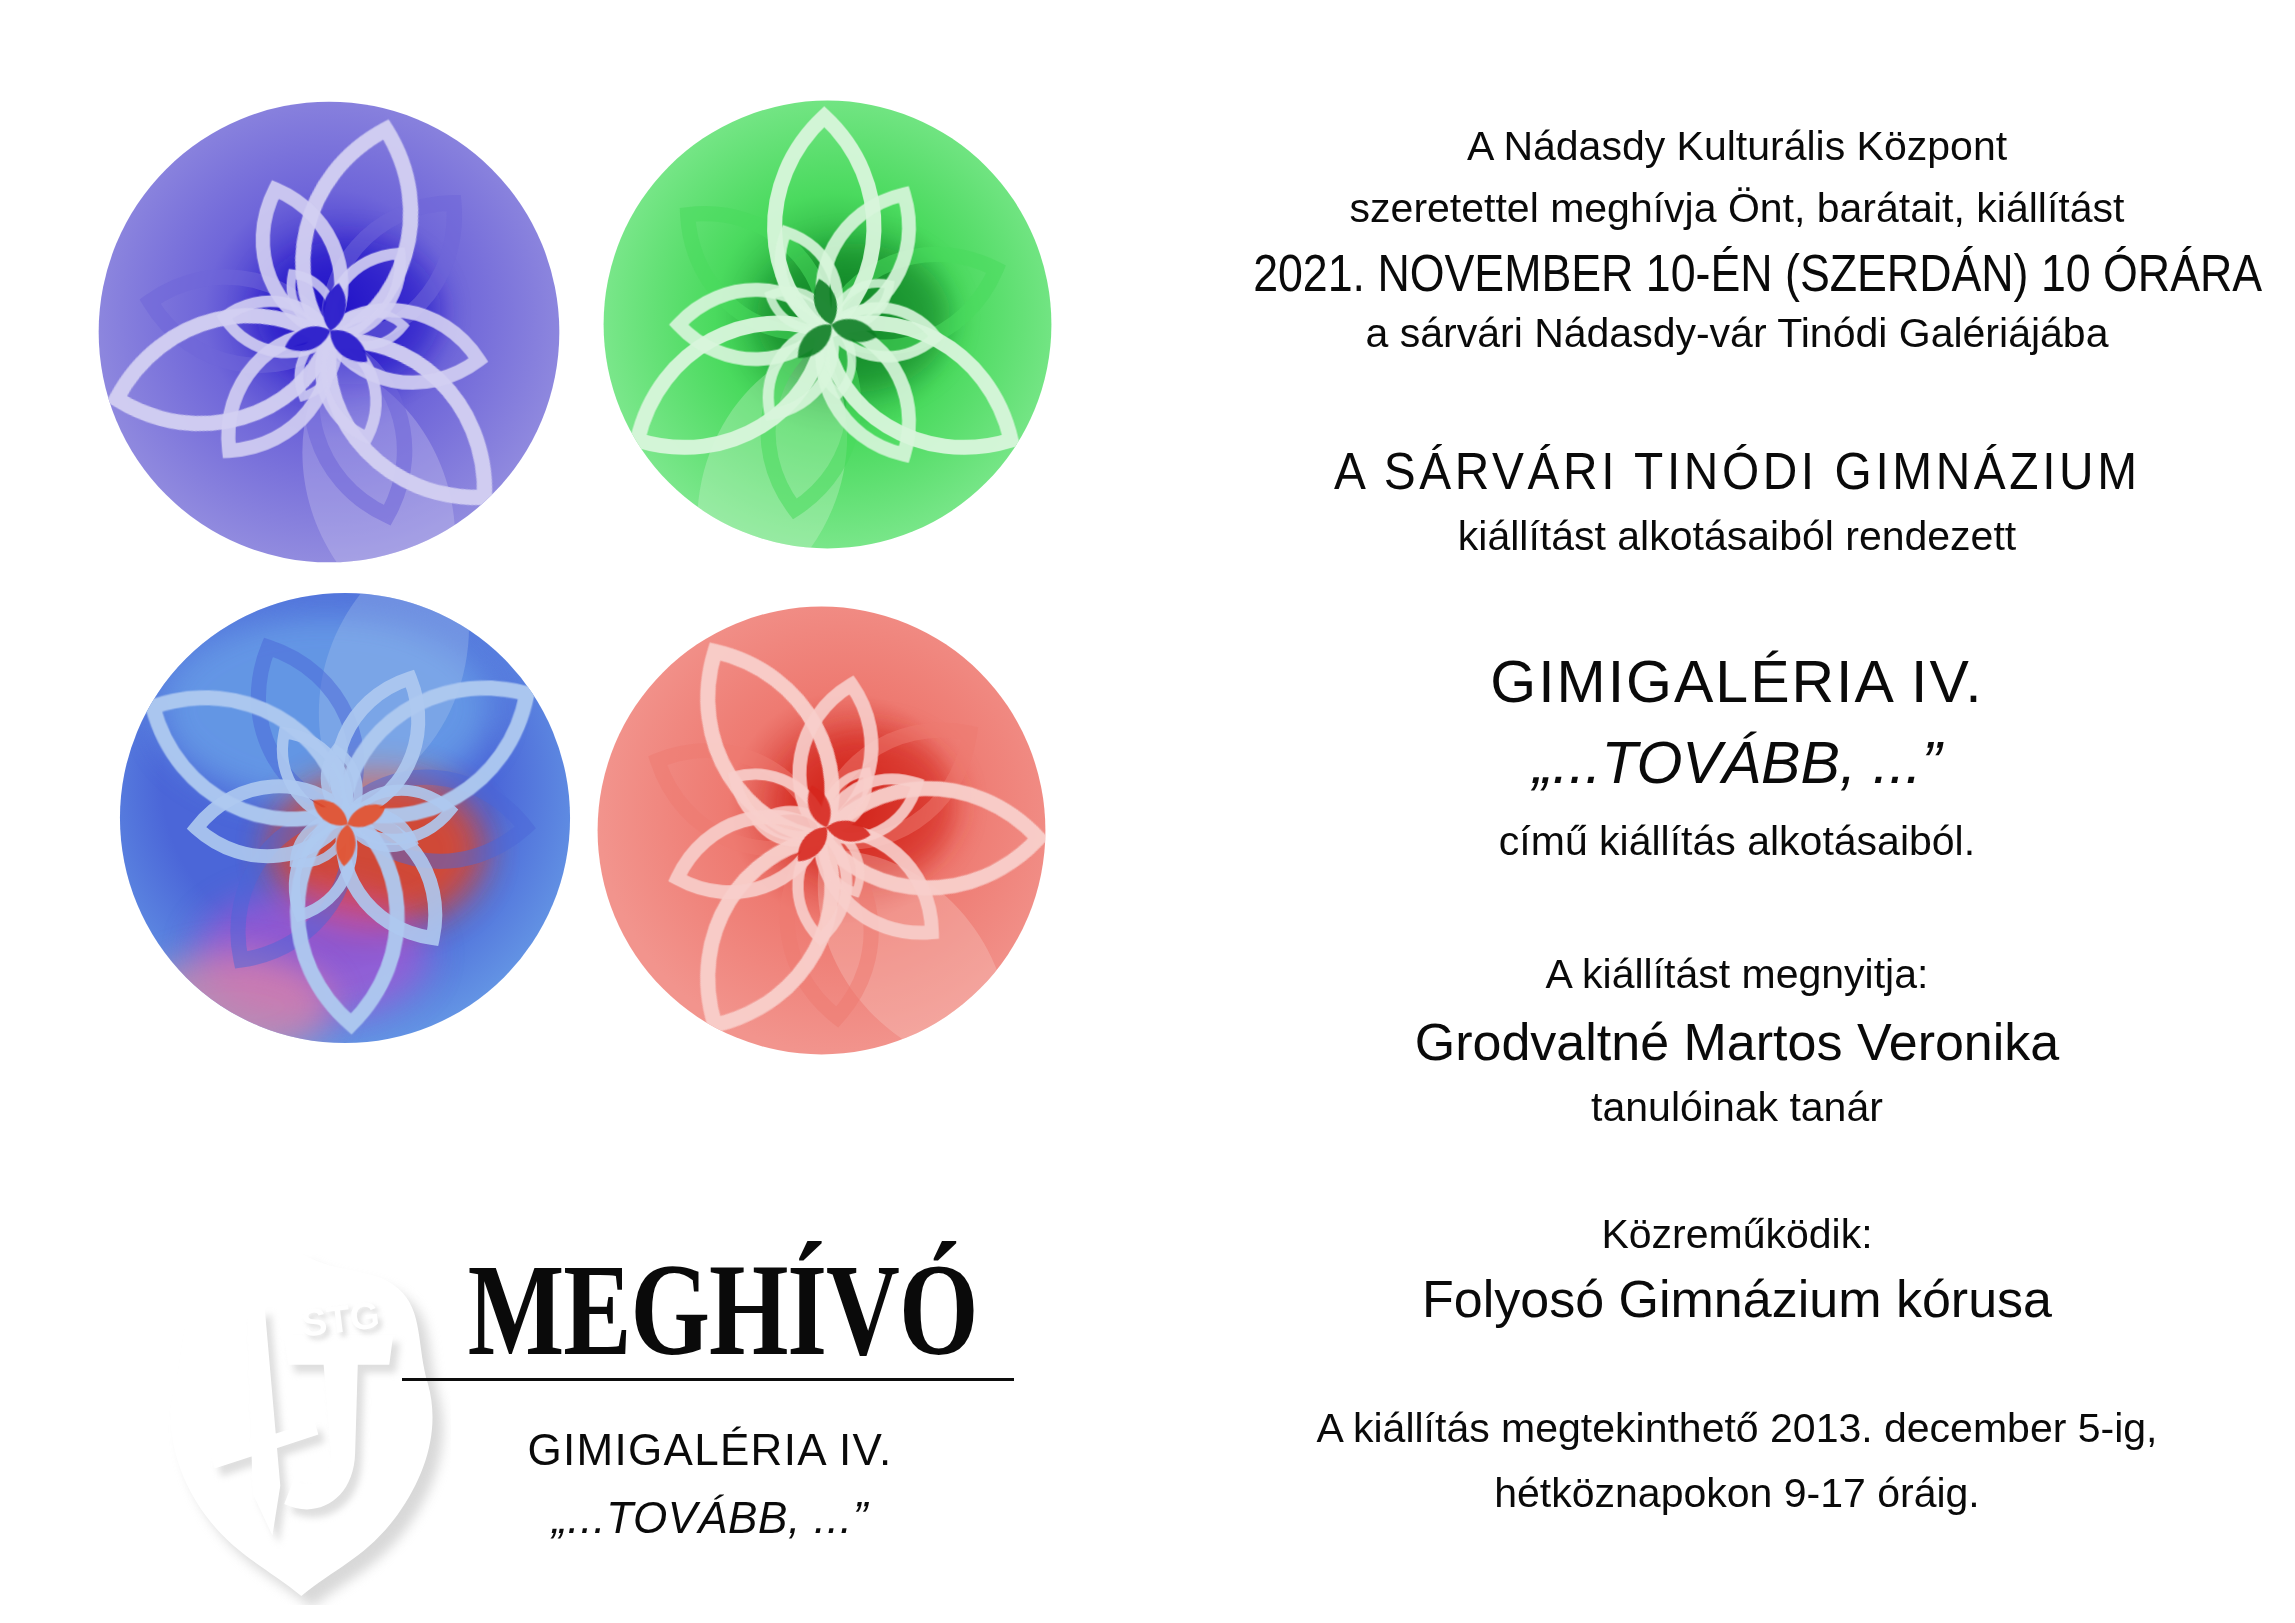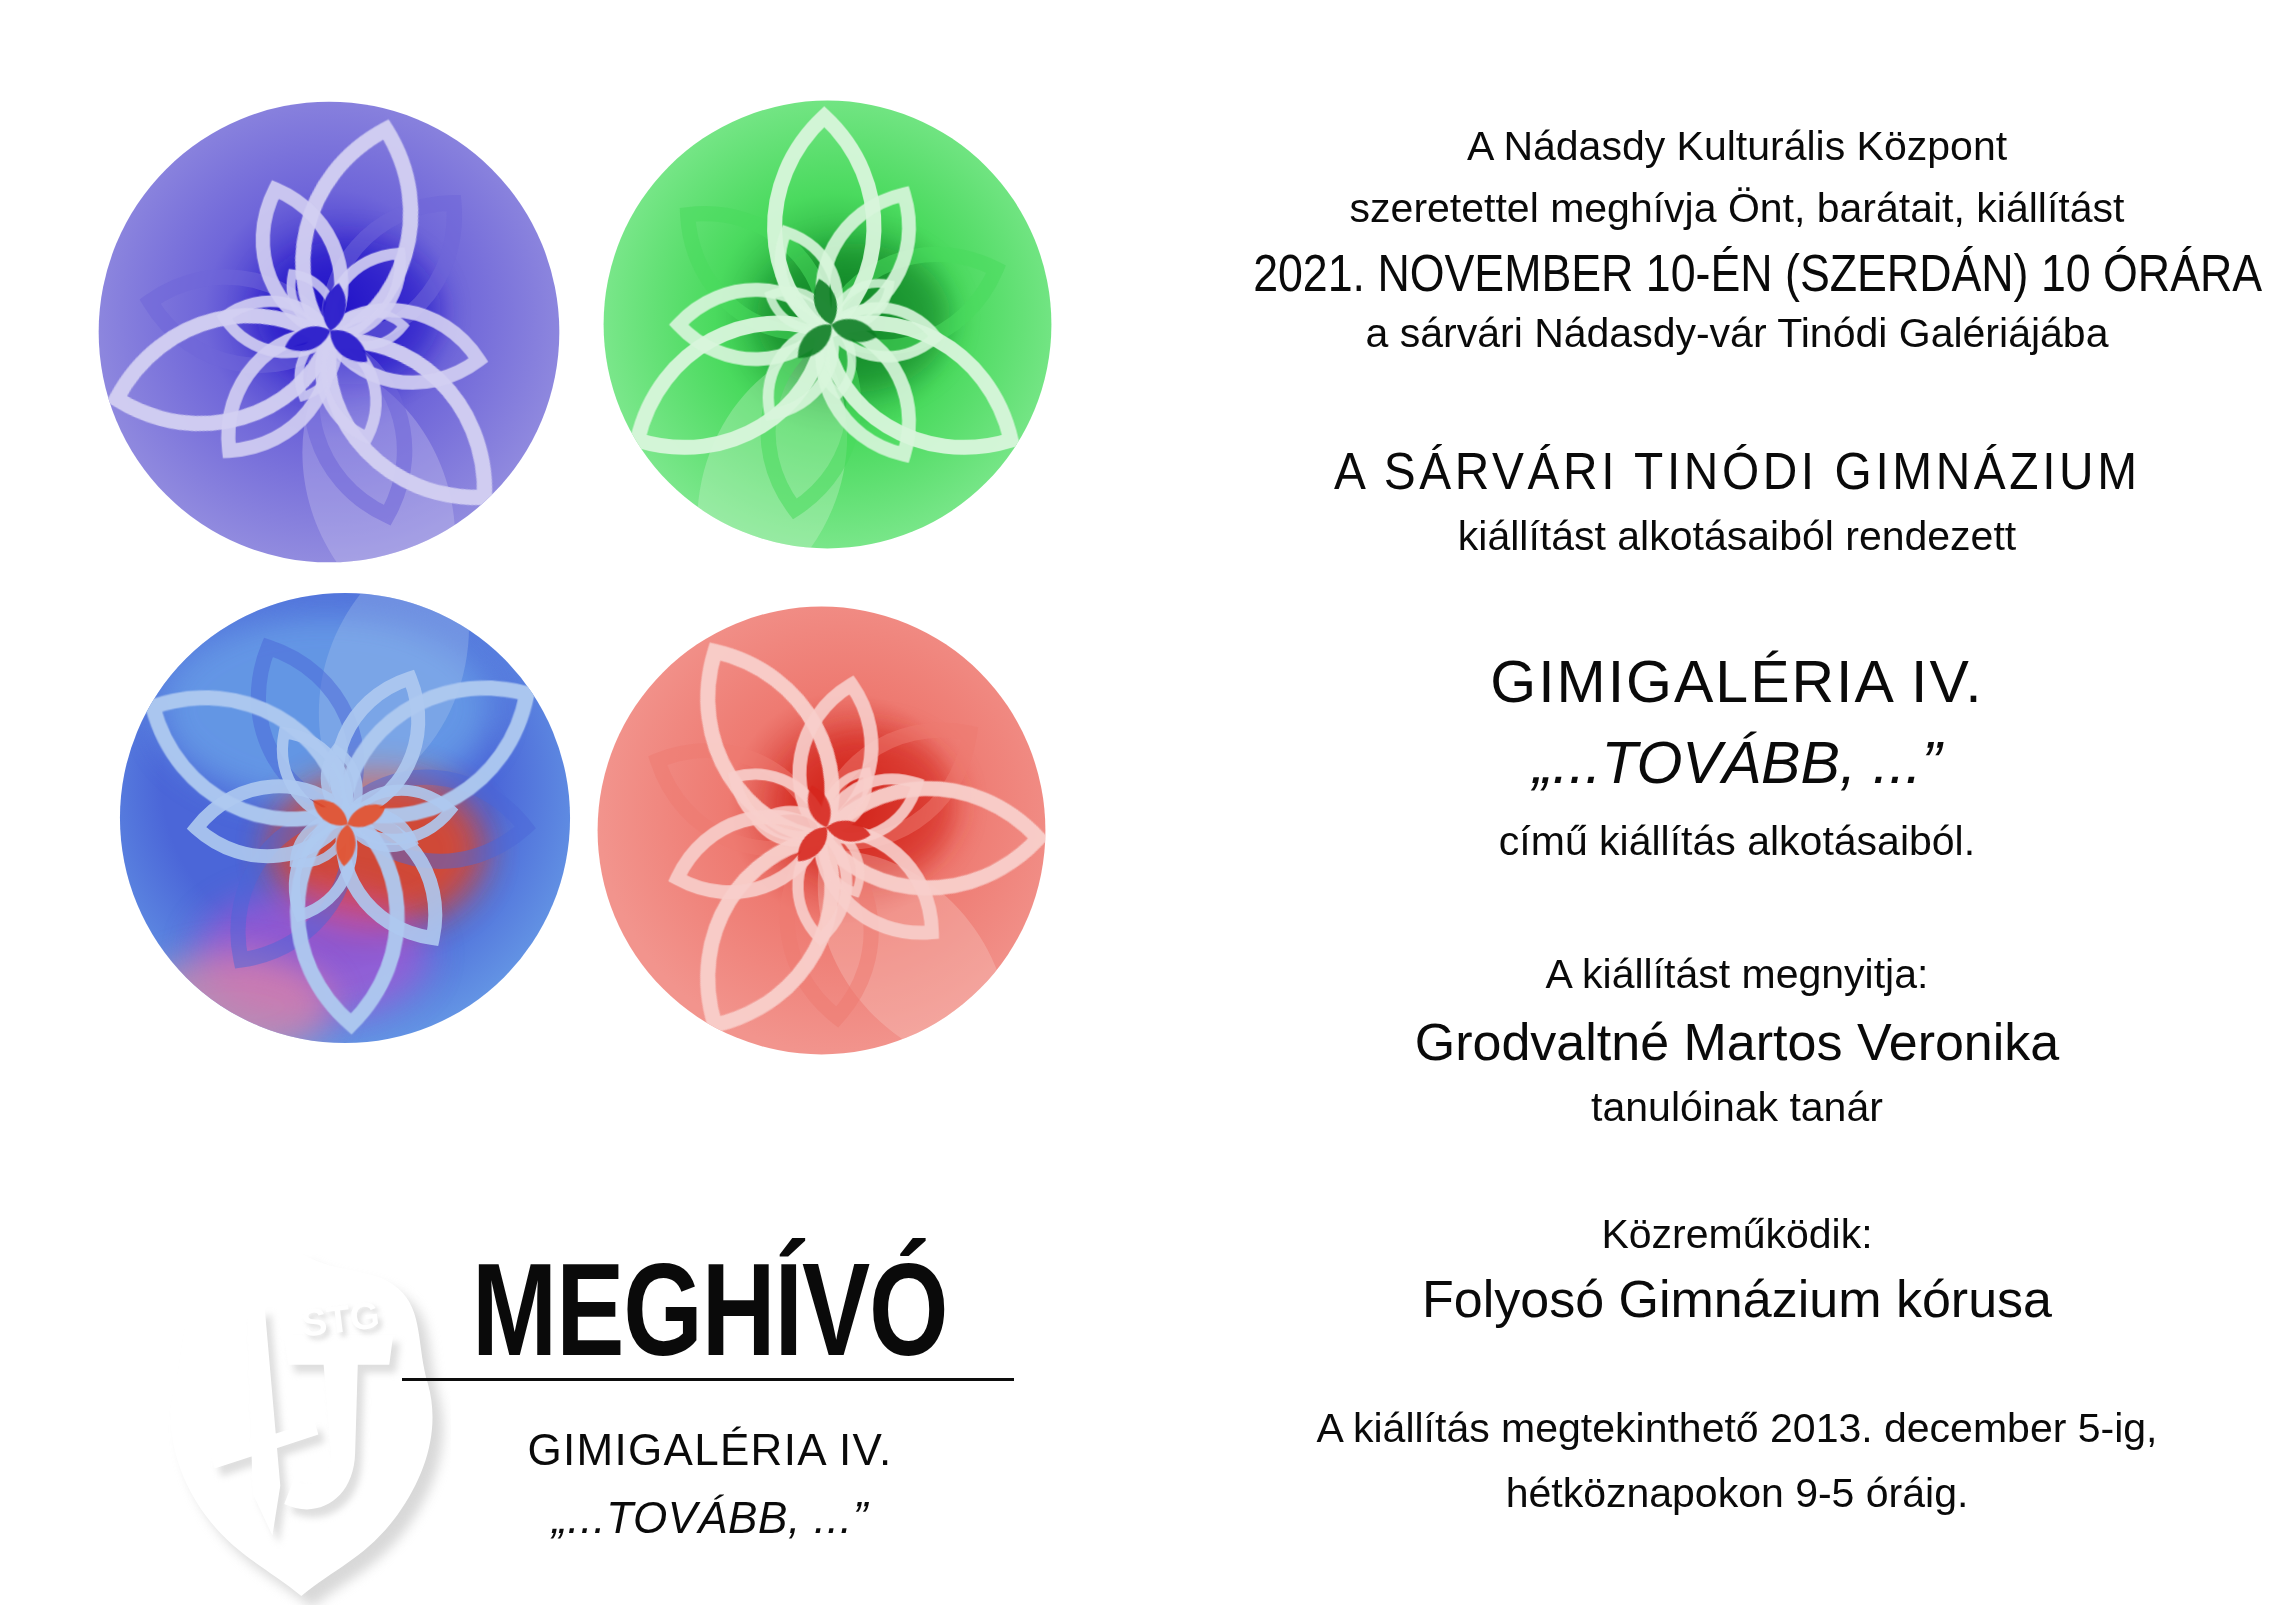--- a/index.html
+++ b/index.html
@@ -34,21 +34,21 @@
   .l1{top:110px;} .l2{top:172px;} .l3{top:237px;} .l4{top:297px;}
   .l5{top:435px;} .l6{top:500px;}
   .l7{top:646px;} .l8{top:727px;} .l9{top:805px;}
   .l10{top:938px;} .l11{top:1006px;} .l12{top:1071px;}
   .l13{top:1198px;} .l14{top:1263px;}
   .l15{top:1392px;} .l16{top:1457px;}
 
   
   .logo{position:absolute;left:149px;top:1235px;width:302px;height:370px;}
   .title{position:absolute;left:396px;top:1249px;width:628px;height:121px;line-height:121px;
-         font-size:131px;font-weight:bold;text-align:center;white-space:nowrap;}
+         font-size:131px;font-weight:bold;text-align:center;white-space:nowrap;font-family:Liberation Serif, serif;}
   .title>span{display:inline-block;transform:scaleX(.78);transform-origin:50% 50%;letter-spacing:-1.3px;}
   .title-rule{position:absolute;left:402px;top:1378px;width:612px;height:3.3px;background:#0d0d0d;}
   .sub{position:absolute;left:396px;width:628px;height:62px;line-height:62px;font-size:44px;
        text-align:center;white-space:nowrap;}
   .sub1{top:1419px;letter-spacing:1.3px;}
   .sub2{top:1487px;font-style:italic;letter-spacing:0.7px;}
 </style>
 </head>
 <body>
 
@@ -215,17 +215,17 @@
     <div class="line t-s l6"><span>kiállítást alkotásaiból rendezett</span></div>
     <div class="line t-l l7 sp3"><span>GIMIGALÉRIA IV.</span></div>
     <div class="line t-l l8 ital"><span>„...TOVÁBB, ...”</span></div>
     <div class="line t-s l9"><span>című kiállítás alkotásaiból.</span></div>
     <div class="line t-s l10"><span>A kiállítást megnyitja:</span></div>
     <div class="line t-m l11"><span>Grodvaltné Martos Veronika</span></div>
     <div class="line t-s l12"><span>tanulóinak tanár</span></div>
     <div class="line t-s l13"><span>Közreműködik:</span></div>
     <div class="line t-m l14"><span>Folyosó Gimnázium kórusa</span></div>
     <div class="line t-s l15"><span>A kiállítás megtekinthető 2013. december 5-ig,</span></div>
-    <div class="line t-s l16"><span>hétköznapokon 9-5 óráig.</span></div>
+    <div class="line t-s l16"><span>hétköznapokon 9-17 óráig.</span></div>
   </div>
 
 </div>
 
 
 </body></html>

